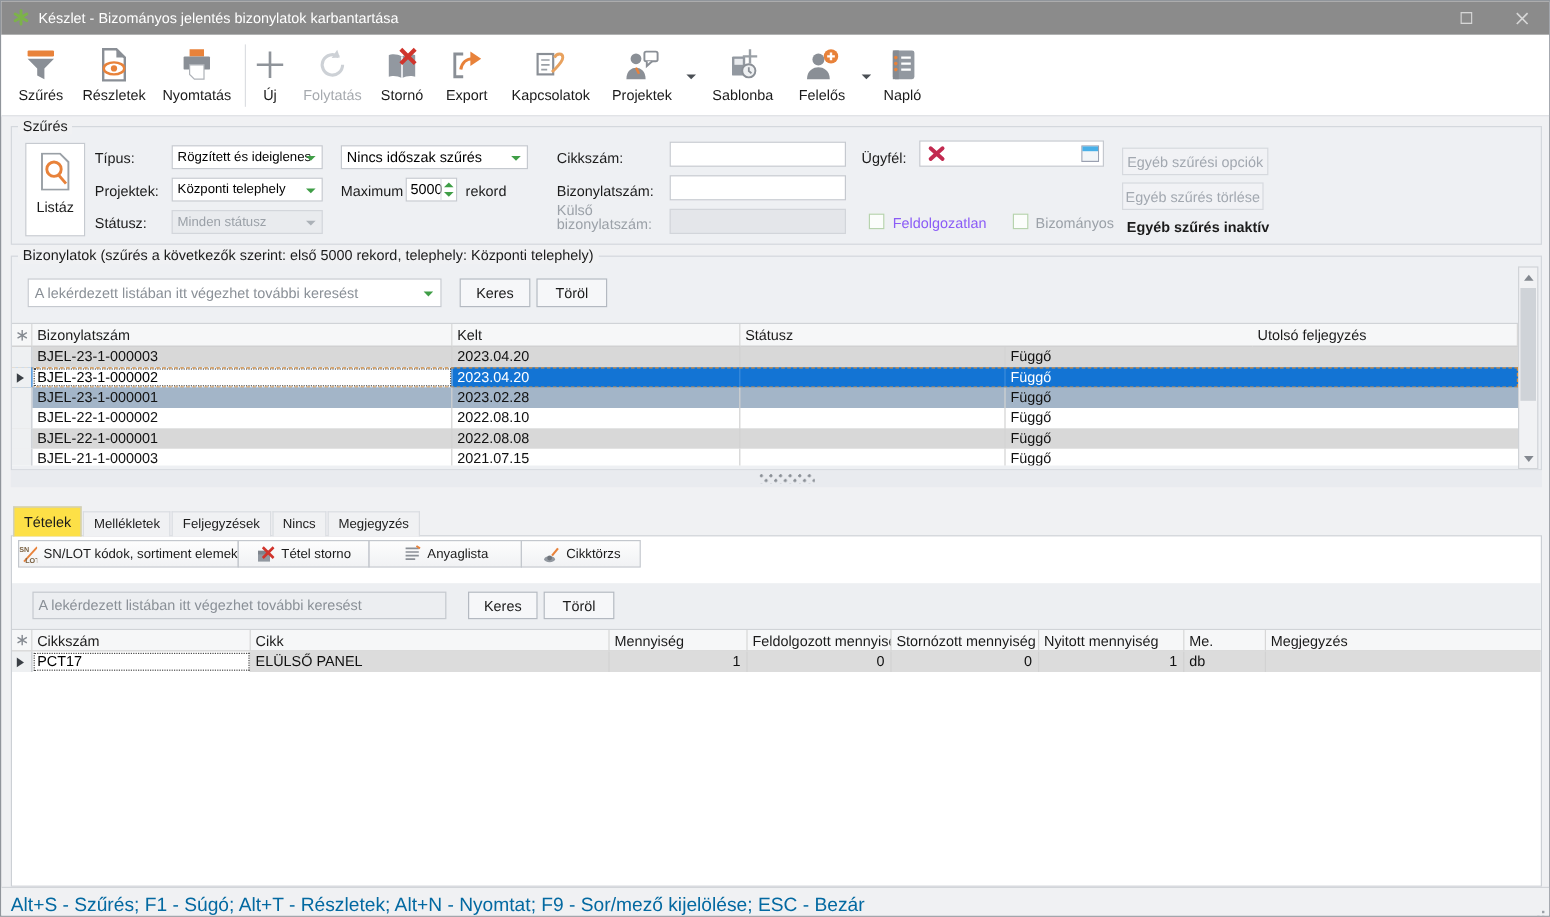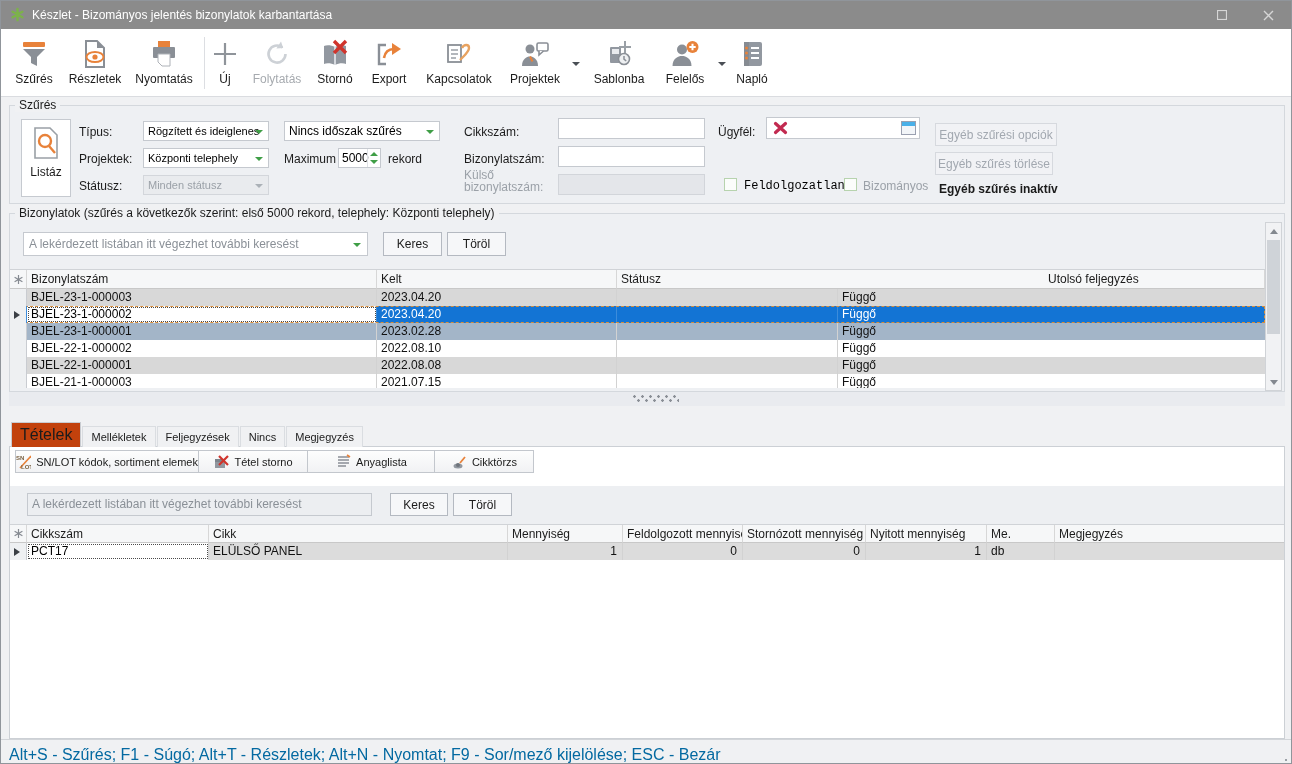--- a/index.html
+++ b/index.html
@@ -76,21 +76,21 @@
   
   .splitter { position:absolute; left:8px; top:391px; width:1276px; height:14px; background:#e9ebef; }
   .dots { position:absolute; left:624px; top:3px; width:46px; height:8px;
           background-image: radial-gradient(circle at 1.5px 1.5px, #8a8f96 1.1px, transparent 1.5px),
                             radial-gradient(circle at 1.5px 1.5px, #8a8f96 1.1px, transparent 1.5px);
           background-size: 8px 8px, 8px 8px; background-position: 0 0, 4px 4px; }
 
   
   .tabs { position:absolute; left:10px; top:421px; height:25px; display:flex; align-items:flex-end; z-index:3; }
   .tab { font-size:11px; color:#1b1b1b; padding:0 8px; height:21px; line-height:20px; background:#f0f1f3; border:1px solid #dadde1; border-bottom:none; margin-right:1px; white-space:nowrap; }
-  .tab.active { height:25px; line-height:24px; background:#c2410c; border:1px solid #c9ccd1; border-bottom:none; font-size:16px; }
+  .tab.active { height:25px; line-height:24px; background:#fde047; border:1px solid #c9ccd1; border-bottom:none; font-size:12px; }
   .tabpage { position:absolute; left:8px; top:445px; width:1276px; height:293px; background:#fff; border:1px solid #ccd0d5; }
   .sbtn { position:absolute; top:449px; height:23px; background:linear-gradient(#fdfdfd,#f1f2f4); border:1px solid #c3c7cd; font-size:11px; color:#1b1b1b; display:flex; align-items:center; justify-content:center; gap:5px; white-space:nowrap; }
   .searchstrip { position:absolute; left:9px; top:485px; width:1274px; height:38px; background:#edeff2; }
   .searchbox { position:absolute; background:#eceef1; border:1px solid #c5c9cf; font-size:12px; color:#8a9097; line-height:21px; padding:0 4px; white-space:nowrap; overflow:hidden; }
   .combo-big { position:absolute; background:#fff; border:1px solid #c5c9cf; font-size:12px; color:#8a9097; height:24px; line-height:22px; padding:0 18px 0 5px; white-space:nowrap; overflow:hidden; }
   .combo-big .arr { position:absolute; right:6px; top:10px; width:0; height:0; border-left:4px solid transparent; border-right:4px solid transparent; border-top:4px solid #3f9e46; }
 
   
   .statusbar { position:absolute; left:0; top:738px; width:100%; height:26px; background:#f0f1f3; border-top:1px solid #d2d5d9; }
   .statustext { position:absolute; left:8px; top:6px; font-size:16px; color:#0369a1; white-space:nowrap; }
@@ -308,21 +308,21 @@
     <svg style="position:absolute;left:6px;top:3px;" width="15" height="14">
         <path d="M2.5 2.5l10 9M12.5 2.5l-10 9" stroke="#c22a50" stroke-width="3.2" stroke-linecap="round"></path>
       </svg>
     <svg style="position:absolute;right:3px;top:3px;" width="15" height="14">
         <rect x="0.5" y="0.5" width="14" height="13" fill="#f2f5f8" stroke="#9aa0b0"></rect>
         <rect x="1" y="1" width="13" height="4" fill="#49b0e8"></rect>
       </svg>
   </div>
 
   <div class="checkbox" style="left:723px;top:177px;"></div>
-  <div class="flabel" style="left:743px;top:178px;color:#000000;font-family:Liberation Mono, monospace;">Feldolgozatlan</div>
+  <div class="flabel" style="left:743px;top:178px;color:#8b5cf6;">Feldolgozatlan</div>
   <div class="checkbox" style="left:843px;top:177px;"></div>
   <div class="flabel" style="left:862px;top:178px;color:#9ba1a8;">Bizományos</div>
 
   <div class="pbtn dis" style="left:934px;top:122px;width:122px;height:23px;">
       <span>Egyéb szűrési opciók</span>
     </div>
   <div class="pbtn dis" style="left:934px;top:151px;width:118px;height:23px;">
       <span>Egyéb szűrés törlése</span>
     </div>
   <div class="flabel boldlbl" style="left:938px;top:181px;">Egyéb szűrés inaktív</div>

